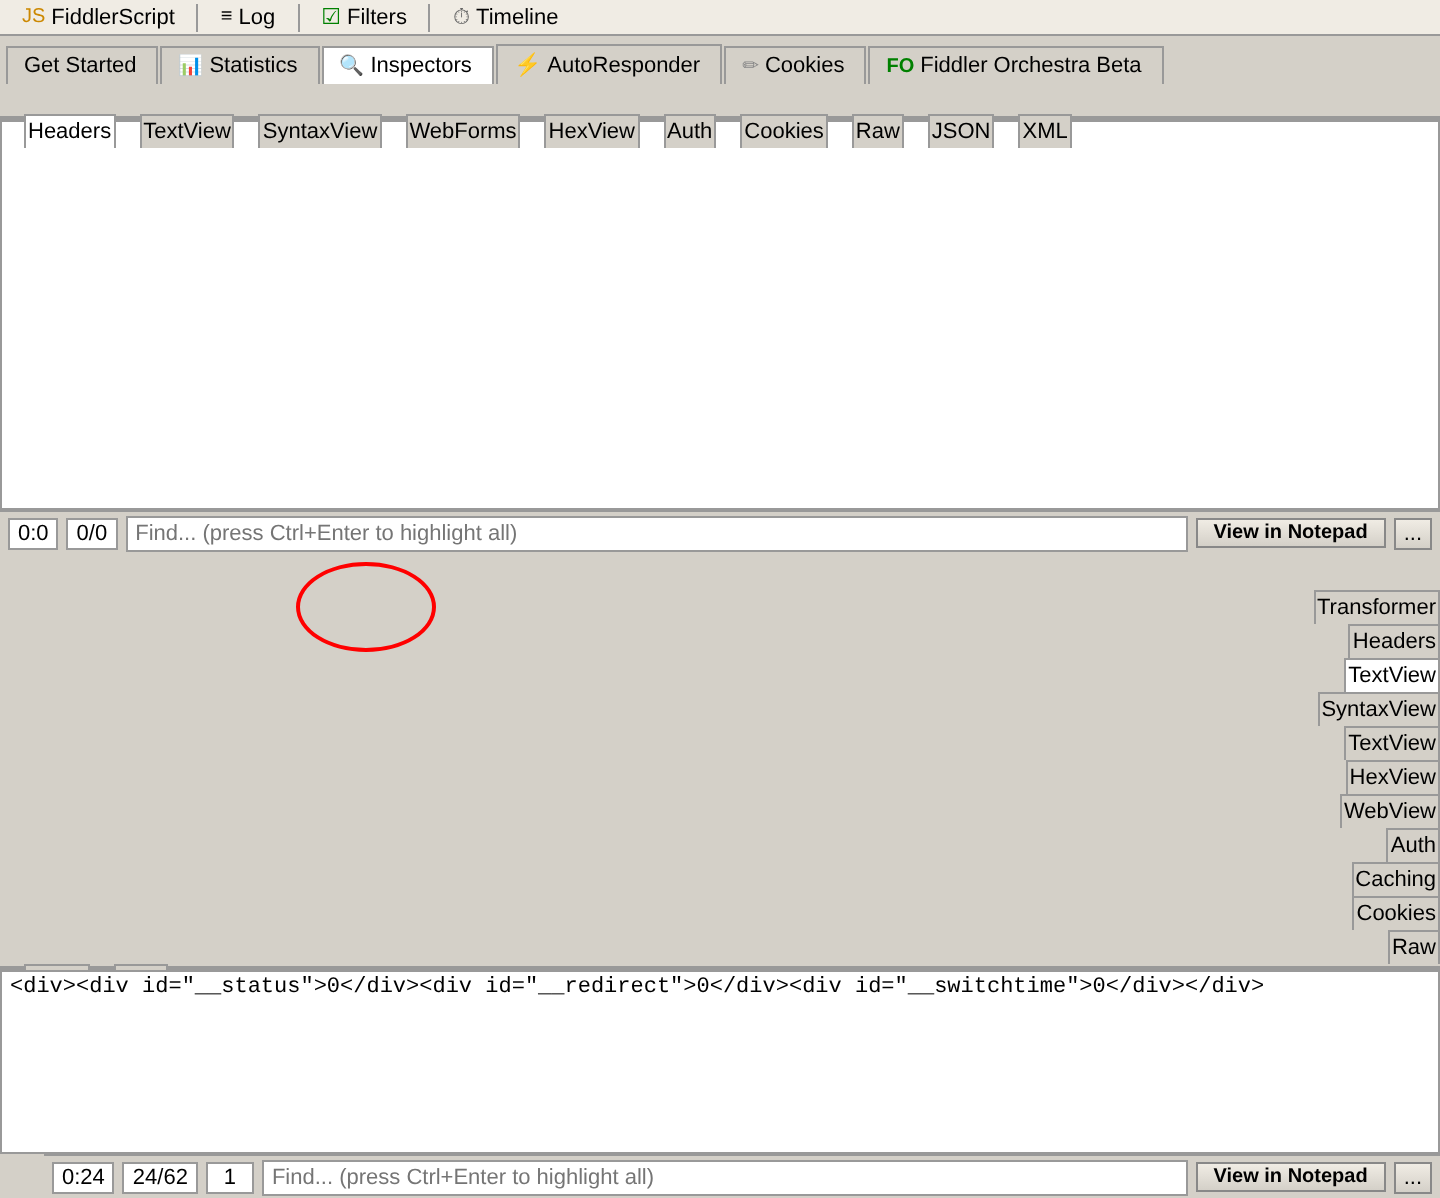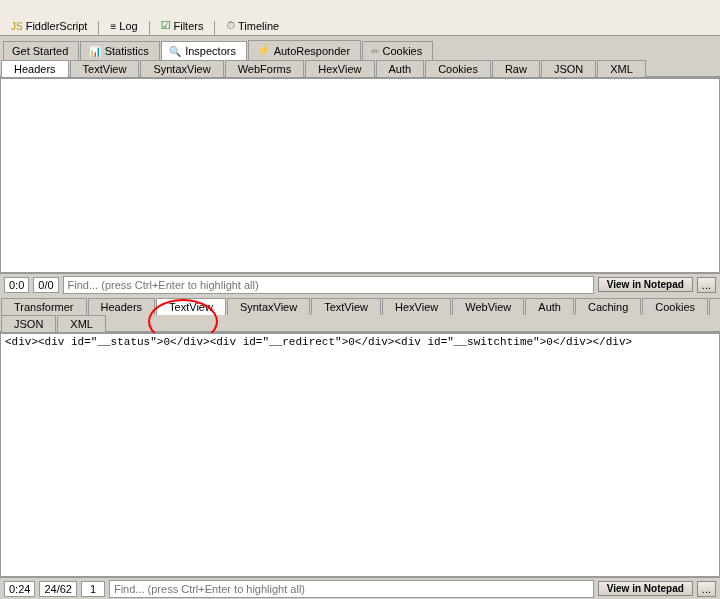--- a/index.html
+++ b/index.html
@@ -10,24 +10,24 @@
       width: 720px;
       height: 599px;
       overflow: hidden;
       display: flex;
       flex-direction: column;
     }
 
     
     .menu-bar {
       display: flex;
-      align-items: flex-end;
+      align-items: center;
       background: #f0ece4;
       border-bottom: 1px solid #999;
-      height: 36px;
+      height: 18px;
       padding: 0 2px;
     }
     .menu-item {
       display: flex;
       align-items: center;
       gap: 3px;
       padding: 2px 8px;
       cursor: pointer;
       font-size: 11px;
       color: #000;
@@ -69,44 +69,45 @@
 
     
     .sub-tab-bar {
       display: flex;
       align-items: flex-end;
       background: #d4d0c8;
       border-bottom: 2px solid #999;
       padding: 0;
     }
     .sub-tab {
-      padding: 2px 12px;
+      padding: 2px 1px;
       border: 1px solid #999;
       border-bottom: none;
       background: #d4d0c8;
       cursor: pointer;
       font-size: 11px;
       color: #000;
       position: relative;
-      top: 1px;
-      margin-left: 1px;
+      top: 16px;
+      margin-left: 12px;
     }
     .sub-tab.active {
       background: #fff;
     }
 
     
     .status-bar {
       display: flex;
       align-items: center;
       background: #d4d0c8;
       border-top: 1px solid #999;
       height: 22px;
       padding: 0 4px;
       gap: 4px;
+      margin-left: 22px;
     }
     .status-item {
       padding: 1px 4px;
       border: 1px solid #999;
       background: #fff;
       font-size: 11px;
       min-width: 24px;
       text-align: center;
     }
     .view-notepad-btn {
@@ -219,20 +220,24 @@
       <span>Inspectors</span>
     </div>
     <div class="tab">
       <span style="color:#f80;">⚡</span>
       <span>AutoResponder</span>
     </div>
     <div class="tab">
       <span style="color:#888;font-size:10px;">✏</span>
       <span>Cookies</span>
     </div>
+    <div class="tab">
+      <span style="color:green;font-weight:bold;font-size:10px;">FO</span>
+      <span>Fiddler Orchestra Beta</span>
+    </div>
   </div>
 </div>
 
 <div class="upper-section">
 
   <div class="sub-tab-bar">
     <div class="sub-tab active">
       <span>Headers</span>
     </div>
     <div class="sub-tab">
@@ -272,21 +277,21 @@
     <div class="status-item">0/0</div>
     <input class="find-input" type="text" readonly="" placeholder="Find... (press Ctrl+Enter to highlight all)" style="">
     <button class="view-notepad-btn">View in Notepad</button>
     <button class="ellipsis-btn">...</button>
   </div>
 </div>
 
 <div class="lower-section">
 
   <div style="position:relative;">
-    <div class="sub-tab-bar" style="border-bottom:none; padding-top:2px;">
+    <div class="sub-tab-bar" style="border-bottom:none; padding-top:2px;flex-direction:column;">
       <div class="sub-tab">
         <span>Transformer</span>
       </div>
       <div class="sub-tab">
         <span>Headers</span>
       </div>
       <div class="sub-tab active">
         <span>TextView</span>
       </div>
       <div class="sub-tab">

